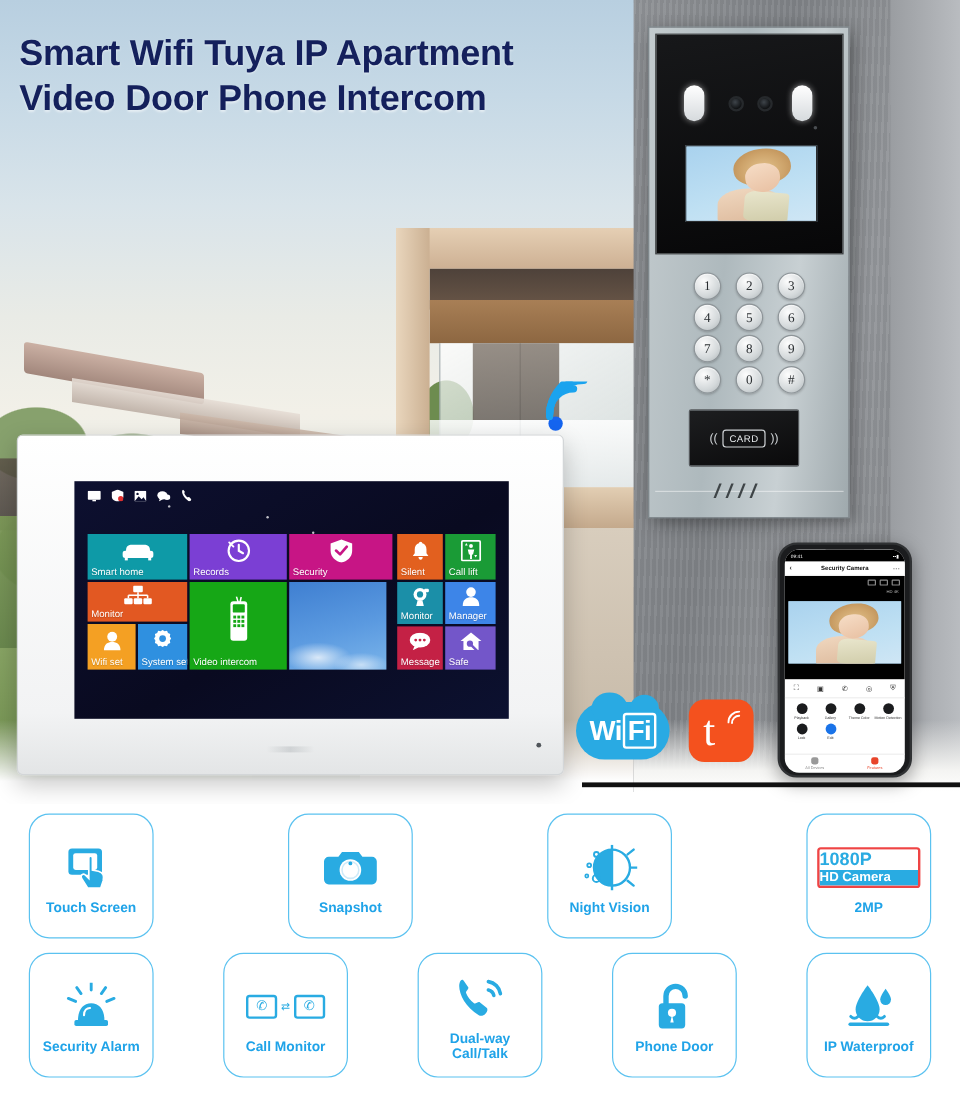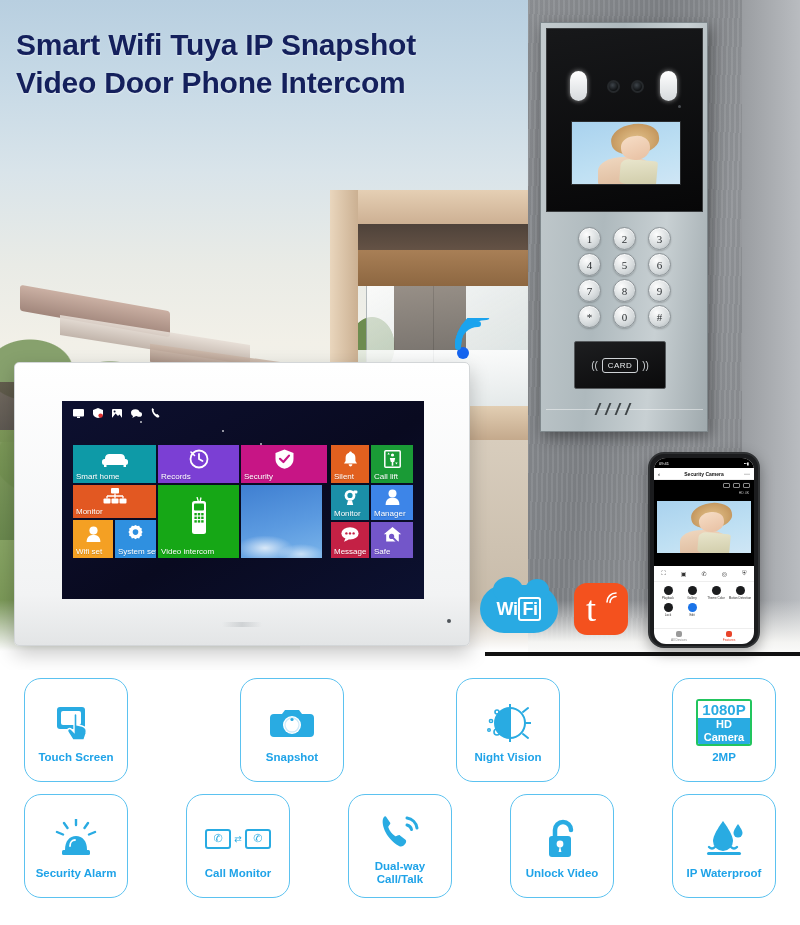--- a/index.html
+++ b/index.html
@@ -285,21 +285,21 @@
   }
   .logo-wifi:before{
     content:""; position:absolute; left:13px; top:-8px; width:30px; height:26px;
     background:#29aae3; border-radius:50%;
   }
   .logo-wifi:after{
     content:""; position:absolute; right:9px; top:-6px; width:24px; height:22px;
     background:#29aae3; border-radius:50%;
   }
   .wifi-word {
-    position:relative; z-index:2; color:#fff; font-size:18px; font-weight:bold;
+    position:relative; z-index:2; color:#fff; font-size:23px; font-weight:bold;
     letter-spacing:-.5px;
   }
   .wifi-word .boxed {
     border:2px solid #fff; border-radius:3px; padding:0 2px; margin-left:1px;
   }
   .logo-tuya {
     position:absolute; left:574px; top:583px; width:54px; height:52px;
     background:#f4511e; border-radius:13px;
   }
   .tuya-t {
@@ -370,22 +370,22 @@
     width:104px; height:104px;
     border:1.6px solid #5bc2f0; border-radius:17px; background:#fff;
     display:flex; flex-direction:column; align-items:center; justify-content:center;
   }
   .fico { height:52px; display:flex; align-items:center; justify-content:center; }
   .flabel {
     color:#1fa3e8; font-size:11.5px; font-weight:bold; text-align:center;
     line-height:13px; margin-top:2px; padding:0 2px;
   }
   .badge1080 {
-    width:56px; border:2px solid #22c55e; border-radius:3px; overflow:hidden;
-    font-weight:bold; text-align:center;
+    width:86px; border:2px solid #ef4444; border-radius:3px; overflow:hidden;
+    font-weight:bold; 
   }
   .badge1080 .a { color:#29abe2; font-size:15px; line-height:17px; background:#fff; }
   .badge1080 .b { color:#fff; font-size:11px; line-height:13px; background:#29abe2; }
   .angle-fan {
     width:56px; height:30px; background:#29abe2;
     border-radius:0 0 56px 56px / 0 0 30px 30px;
     color:#fff; font-size:13px; font-weight:bold; text-align:center; line-height:22px;
   }
   .lang-bubble {
     width:44px; height:38px; background:#29abe2; border-radius:4px;
@@ -422,21 +422,21 @@
   <div class="villa-glass"></div>
   <div class="villa-dark"></div>
   <div class="villa-rail"></div>
   <div class="villa-col"></div>
   <div class="villa-base"></div>
   <div class="villa-ground"></div>
 
   <div class="hero-white-fade"></div>
 
   <div class="headline">
-    <span class="l1">Smart Wifi Tuya IP Snapshot</span>
+    <span class="l1">Smart Wifi Tuya IP Apartment</span>
     <span class="l2">Video Door Phone Intercom</span>
   </div>
 
   <div class="wifi-float">
     <svg viewBox="0 0 46 42" width="46" height="42">
       <circle cx="11" cy="35" r="6" fill="#1565f0"></circle>
       <path d="M6 26 A20 20 0 0 1 26 6" stroke="#1aa3ee" stroke-width="6" fill="none" stroke-linecap="round"></path>
       <path d="M7 16 A29 29 0 0 1 36 -13" stroke="#1aa3ee" stroke-width="0" fill="none"></path>
       <path d="M6 18 A28 28 0 0 1 34 -10" stroke="#1aa3ee" stroke-width="0" fill="none"></path>
       <path d="M5 17 A29 29 0 0 1 34 -12" stroke="#29abe2" stroke-width="0" fill="none"></path>
@@ -870,21 +870,21 @@
 
     <div class="fcard">
       <div class="fico">
         <svg width="34" height="40" viewBox="0 0 34 40">
           <path d="M10 18 V11 A8 8 0 0 1 26 11" stroke="#29abe2" stroke-width="4.5" fill="none" stroke-linecap="round"></path>
           <rect x="4" y="17" width="22" height="21" rx="3" fill="#29abe2"></rect>
           <circle cx="15" cy="25" r="3.4" fill="#fff"></circle>
           <path d="M15 26.6 L13.6 33 H16.4 Z" fill="#fff"></path>
         </svg>
       </div>
-      <div class="flabel">Unlock Video</div>
+      <div class="flabel">Phone Door</div>
     </div>
 
     <div class="fcard">
       <div class="fico">
         <svg width="42" height="42" viewBox="0 0 42 42">
           <path d="M20 3 C20 3 30 16 30 23 A10 10 0 0 1 10 23 C10 16 20 3 20 3 Z" fill="#29abe2"></path>
           <path d="M35 6 C35 6 39.5 12 39.5 15 A4.5 4.5 0 0 1 30.5 15 C30.5 12 35 6 35 6 Z" fill="#29abe2"></path>
           <path d="M6 29 C8 31 10 31 12 29 M28 29 C30 31 32 31 34 29" stroke="#29abe2" stroke-width="2.4" fill="none" stroke-linecap="round"></path>
           <rect x="4" y="34" width="34" height="3" rx="1.5" fill="#29abe2"></rect>
         </svg>

